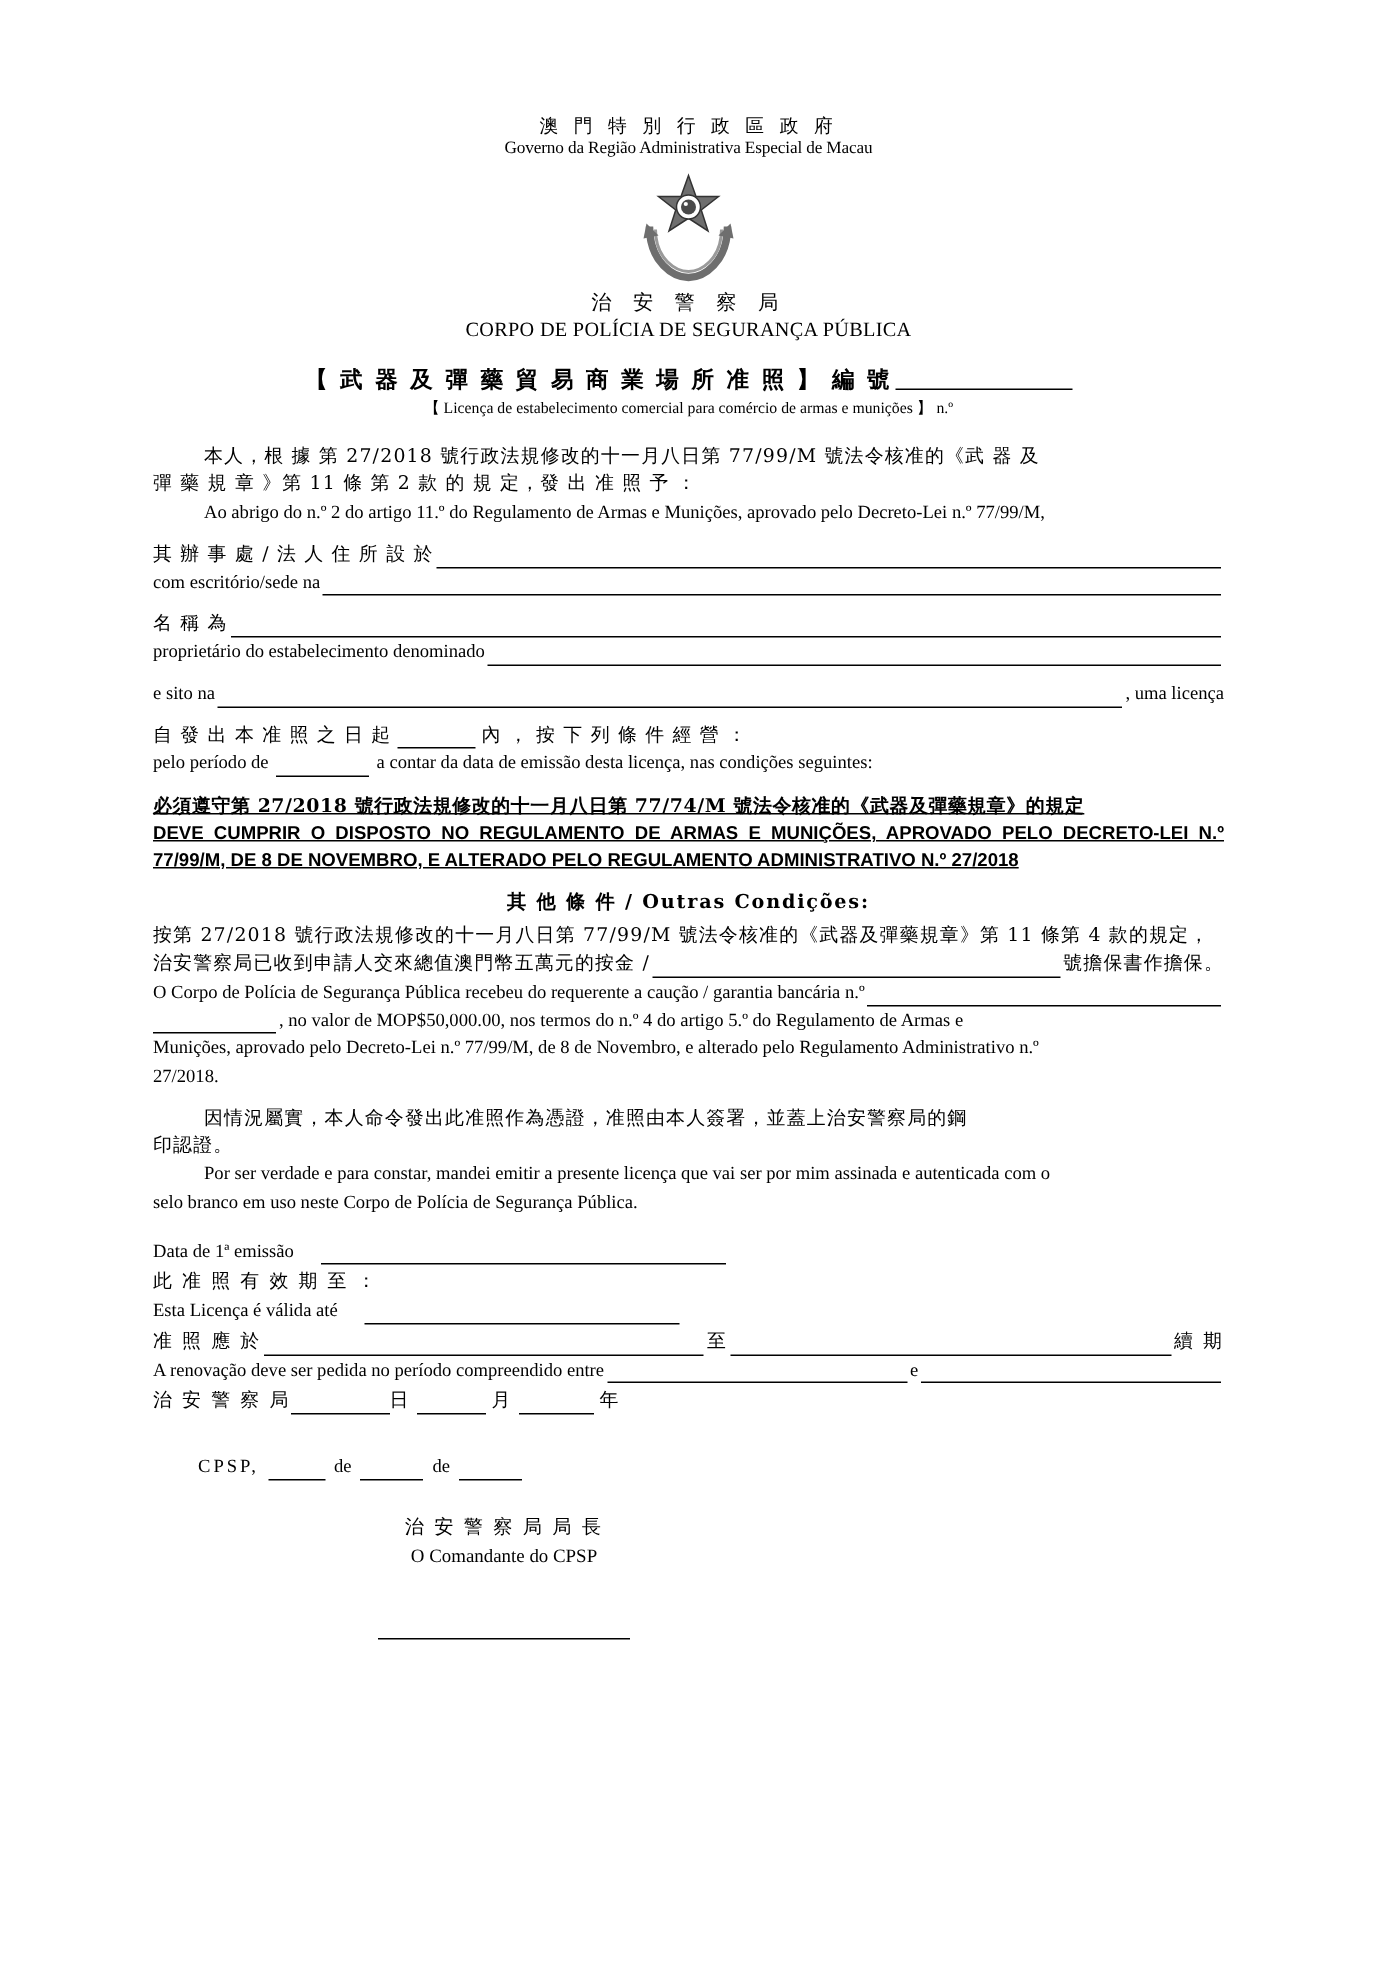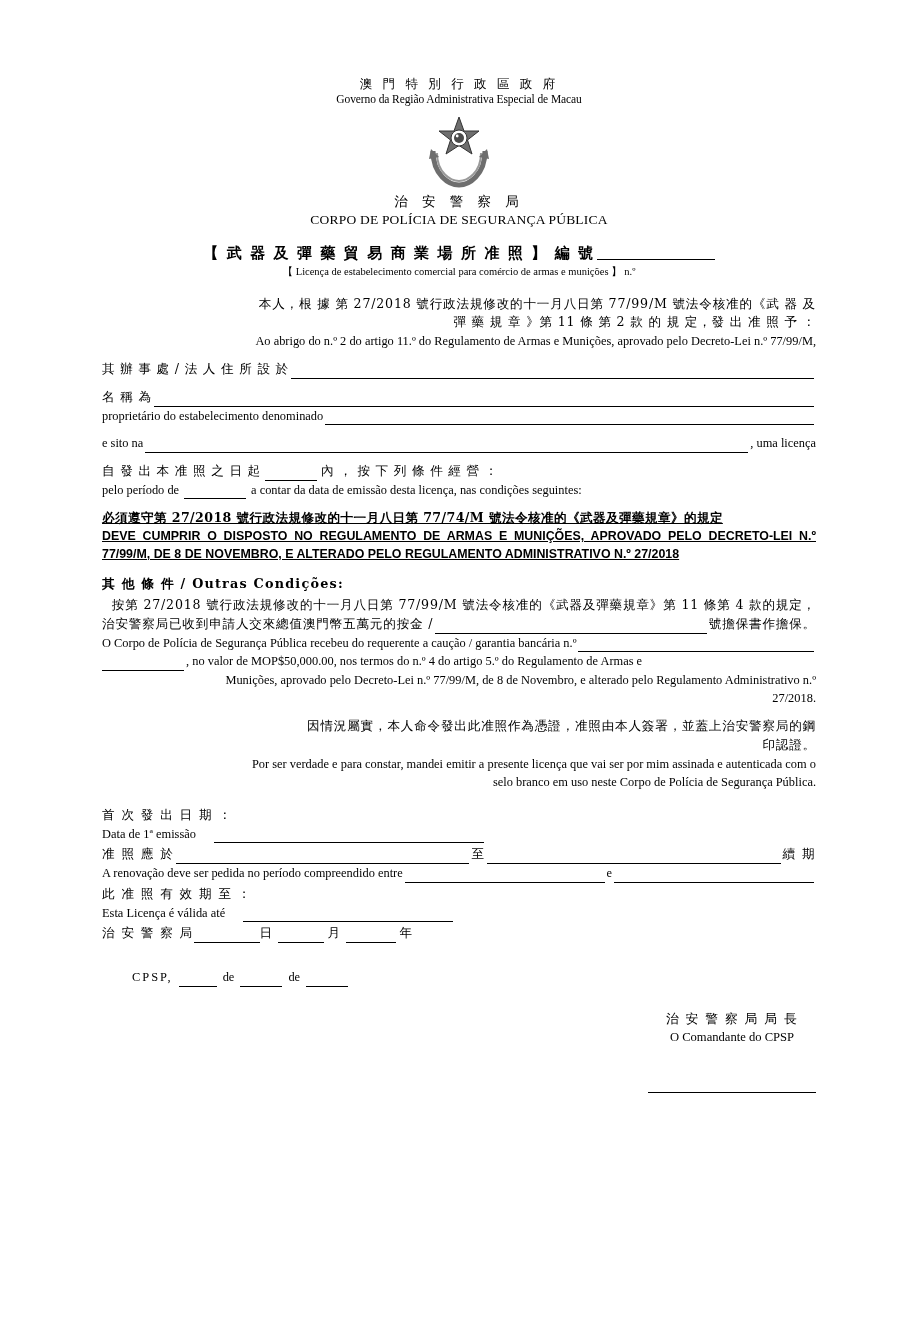--- a/index.html
+++ b/index.html
@@ -95,21 +95,21 @@
     font-family: "DejaVu Serif", serif;
     font-size: 12.6px;
     letter-spacing: 0.8px;
   }
   .pt {
     font-family: "Liberation Serif", serif;
     font-size: 12.4px;
   }
   .indent { text-indent: 34px; }
   p { margin: 0; }
-  .p-block { margin-bottom: 9px; text-align: right; }
+  .p-block { margin-bottom: 9px; }
 
   
   .rule-row {
     display: flex;
     align-items: flex-end;
     white-space: nowrap;
   }
   .rule {
     flex: 1 1 auto;
     border-bottom: 1.1px solid #000;
@@ -146,20 +146,21 @@
     text-align: justify;
     line-height: 1.42;
   }
   .other-cond {
     font-family: "DejaVu Serif", serif;
     font-weight: bold;
     font-size: 12.8px;
     letter-spacing: 1.2px;
     margin-top: 10px;
     margin-bottom: 3px;
+    text-align: center;
   }
 
   
   .foot { margin-top: 14px; font-size: 12.4px; }
   .foot .cn { letter-spacing: 1.4px; }
   .foot-row { display: flex; align-items: flex-end; white-space: nowrap; }
 
   .sig-area {
     margin-top: 22px;
     text-align: center;
@@ -172,21 +173,21 @@
   .sig-pt {
     font-family: "Liberation Serif", serif;
     font-size: 12.6px;
   }
   .sig-line {
     width: 168px;
     border-bottom: 1.3px solid #000;
     height: 1px;
     margin: 44px auto 0 auto;
   }
-  .sig-wrap { width: 100%; display:flex; justify-content:flex-end; }
+  .sig-wrap { width: 100%; display:flex; justify-content:flex-start; }
   .sig-inner { margin-left: 150px; text-align:center; }
 </style>
 </head>
 <body>
 
 <div class="page">
 
   <div class="header">
     <div class="hdr-cn">澳 門 特 別 行 政 區 政 府</div>
     <div class="hdr-pt">Governo da Região Administrativa Especial de Macau</div>
@@ -223,20 +224,24 @@
       <p class="cn indent">本人，根 據 第 27/2018 號行政法規修改的十一月八日第 77/99/M 號法令核准的《武 器 及</p>
       <p class="cn">彈 藥 規 章 》第 11 條 第 2 款 的 規 定，發 出 准 照 予 ：</p>
       <p class="pt indent">Ao abrigo do n.º 2 do artigo 11.º do Regulamento de Armas e Munições, aprovado pelo Decreto-Lei n.º 77/99/M,</p>
     </div>
 
     <div class="p-block">
       <div class="rule-row">
         <span class="cn lbl">其 辦 事 處  /  法 人 住 所 設 於</span>
         <span class="rule"></span>
       </div>
+      <div class="rule-row">
+        <span class="pt lbl">com escritório/sede na</span>
+        <span class="rule"></span>
+      </div>
     </div>
 
     <div class="p-block">
       <div class="rule-row">
         <span class="cn lbl">名 稱 為</span>
         <span class="rule"></span>
       </div>
       <div class="rule-row">
         <span class="pt lbl">proprietário do estabelecimento denominado</span>
         <span class="rule"></span>
@@ -294,48 +299,47 @@
     <div class="p-block">
       <p class="cn indent">因情況屬實，本人命令發出此准照作為憑證，准照由本人簽署，並蓋上治安警察局的鋼</p>
       <p class="cn">印認證。</p>
       <p class="pt indent">Por ser verdade e para constar, mandei emitir a presente licença que vai ser por mim assinada e autenticada com o</p>
       <p class="pt">selo branco em uso neste Corpo de Polícia de Segurança Pública.</p>
     </div>
 
     <div class="foot">
 
       <div>
-        <div class="cn">首 次 發 出 日 期 ：</div>
         <div class="foot-row">
           <span class="pt lbl">Data de 1ª emissão</span>
           <span class="underline-seg" style="width:270px;margin-left:18px;"></span>
+        </div>
+      </div>
+
+      <div style="margin-top:2px;">
+        <div class="cn">此 准 照 有 效 期 至 ：</div>
+        <div class="foot-row">
+          <span class="pt lbl">Esta Licença é válida até</span>
+          <span class="underline-seg" style="width:210px;margin-left:18px;"></span>
         </div>
       </div>
 
       <div style="margin-top:2px;">
         <div class="rule-row">
           <span class="cn lbl">准 照 應 於</span>
           <span class="rule"></span>
           <span class="cn lbl">至</span>
           <span class="rule"></span>
           <span class="cn lbl">續  期</span>
         </div>
         <div class="rule-row">
           <span class="pt lbl">A renovação deve ser pedida no período compreendido entre</span>
           <span class="rule"></span>
           <span class="pt lbl">e</span>
           <span class="rule"></span>
-        </div>
-      </div>
-
-      <div style="margin-top:2px;">
-        <div class="cn">此 准 照 有 效 期 至 ：</div>
-        <div class="foot-row">
-          <span class="pt lbl">Esta Licença é válida até</span>
-          <span class="underline-seg" style="width:210px;margin-left:18px;"></span>
         </div>
       </div>
 
       <div style="margin-top:2px;">
         <div class="foot-row">
           <span class="cn lbl">治 安 警 察 局</span>
           <span class="underline-seg" style="width:66px;"></span>
           <span class="cn lbl">日</span>
           <span class="underline-seg" style="width:46px;margin:0 4px;"></span>
           <span class="cn lbl">月</span>

